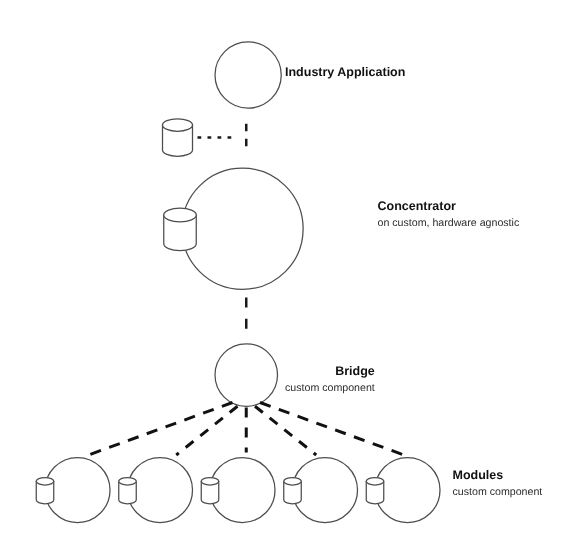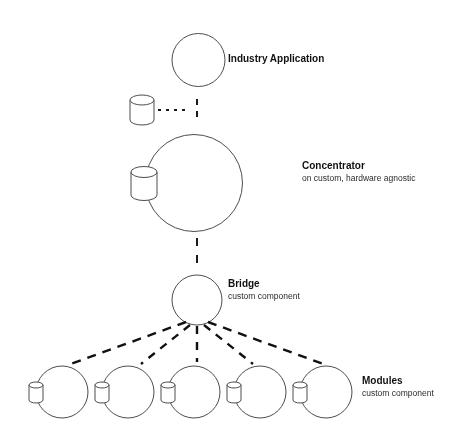--- a/index.html
+++ b/index.html
@@ -140,21 +140,21 @@
 
   <div class="label-group" style="left:228px; top:52px;">
     <div class="label-title">Industry Application</div>
   </div>
 
   <div class="label-group" style="left:255px; top:159px;margin-left:47px;">
     <div class="label-title">Concentrator</div>
     <div class="label-sub">on custom, hardware agnostic</div>
   </div>
 
-  <div class="label-group" style="left:228px; top:277px;">
+  <div class="label-group" style="left:228px; top:291px;text-align:right;">
     <div class="label-title">Bridge</div>
     <div class="label-sub">custom component</div>
   </div>
 
   <div class="label-group" style="left:362px; top:374px;">
     <div class="label-title">Modules</div>
     <div class="label-sub">custom component</div>
   </div>
 
 </div>

